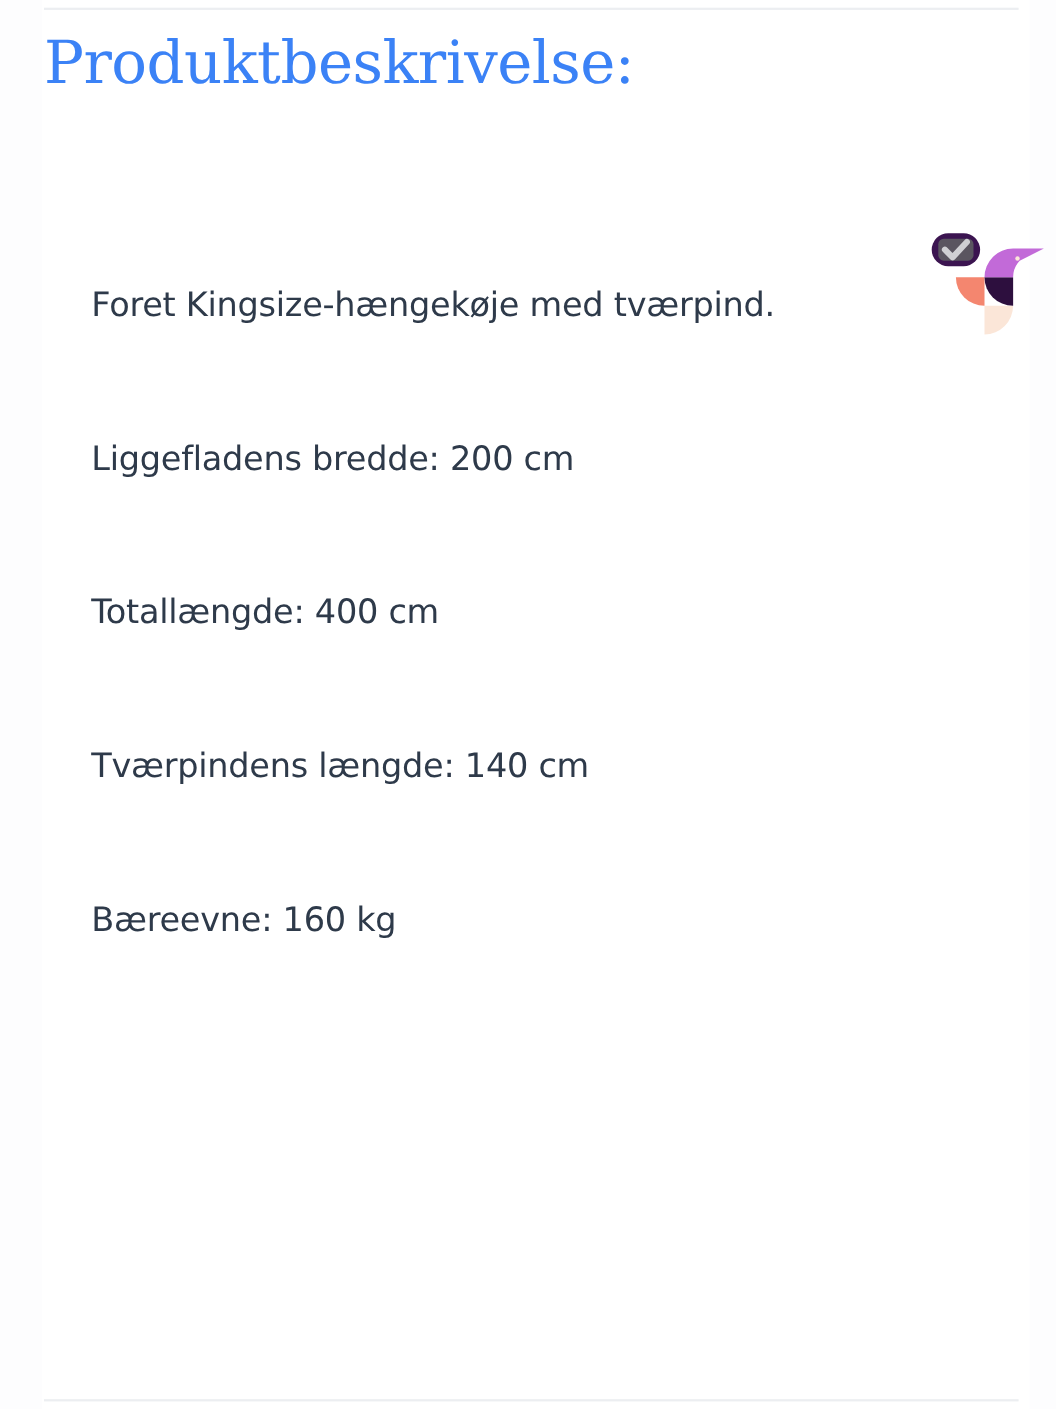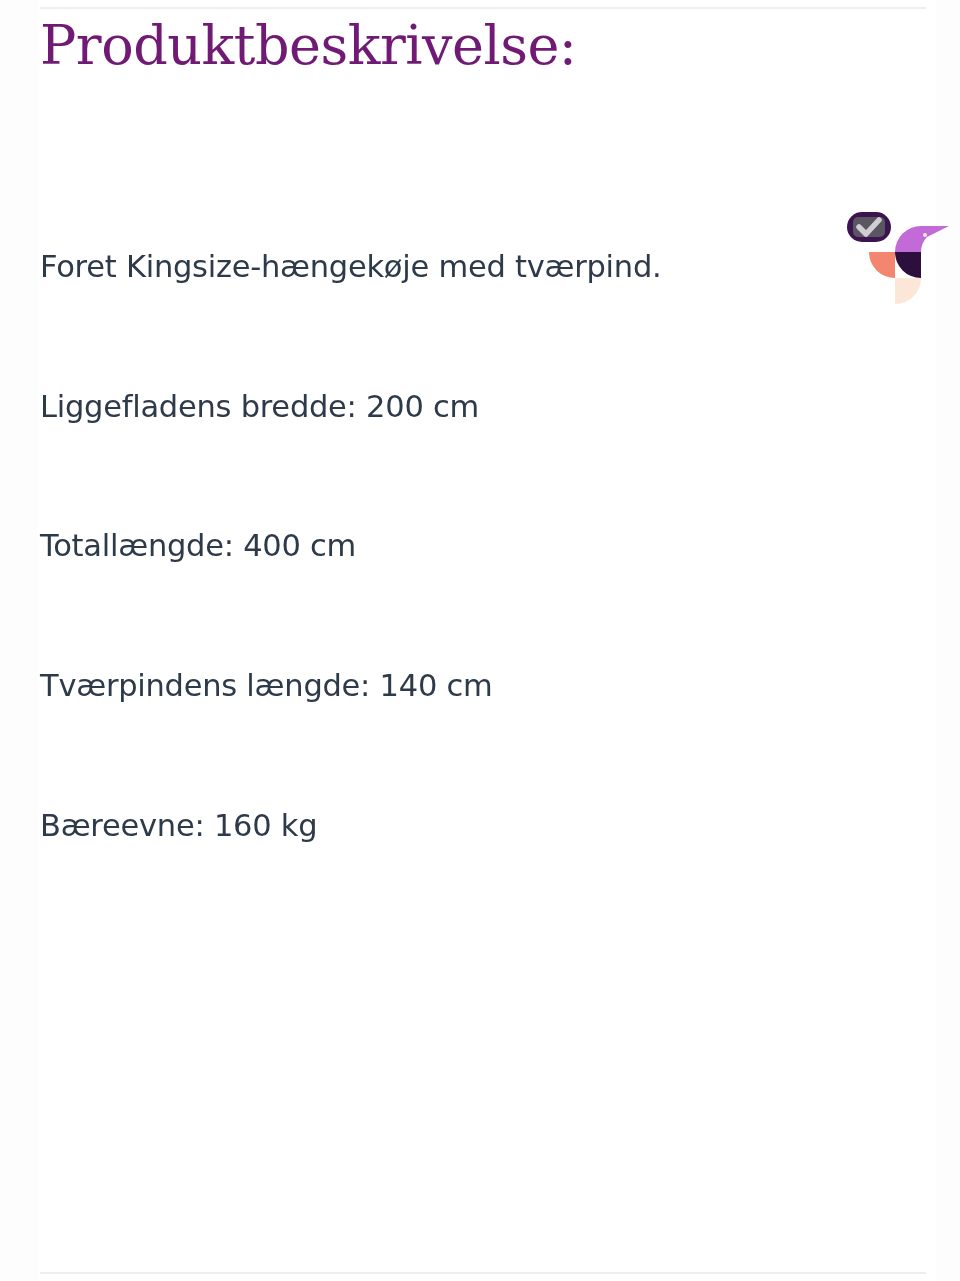--- a/index.html
+++ b/index.html
@@ -50,45 +50,46 @@
 
   .content {
     position: absolute;
     left: 40px;
     top: 0;
     width: 886px;
   }
 
   .heading {
     margin: 0;
-    padding-top: 14px;
+    padding-top: 25px;
     font-family: "DejaVu Serif", serif;
     font-weight: 400;
     font-size: 54px;
     line-height: 64px;
     letter-spacing: -0.5px;
-    color: #701a75;
+    color: #3b82f6;
     white-space: nowrap;
   }
 
   .body-block {
     margin: 0;
     padding-top: 26px;
     font-family: "DejaVu Sans", sans-serif;
     font-weight: 400;
     font-size: 30.5px;
     line-height: 46.6px;
     color: #2e3a4a;
     letter-spacing: -0.25px;
     white-space: pre-wrap;
     word-break: normal;
   }
 
   .body-block .ln {
     display: block;
+    margin-left: 43px;
   }
 
   
   .watermark {
     position: absolute;
     left: 845px;
     top: 206px;
     width: 108px;
     height: 108px;
     pointer-events: none;

